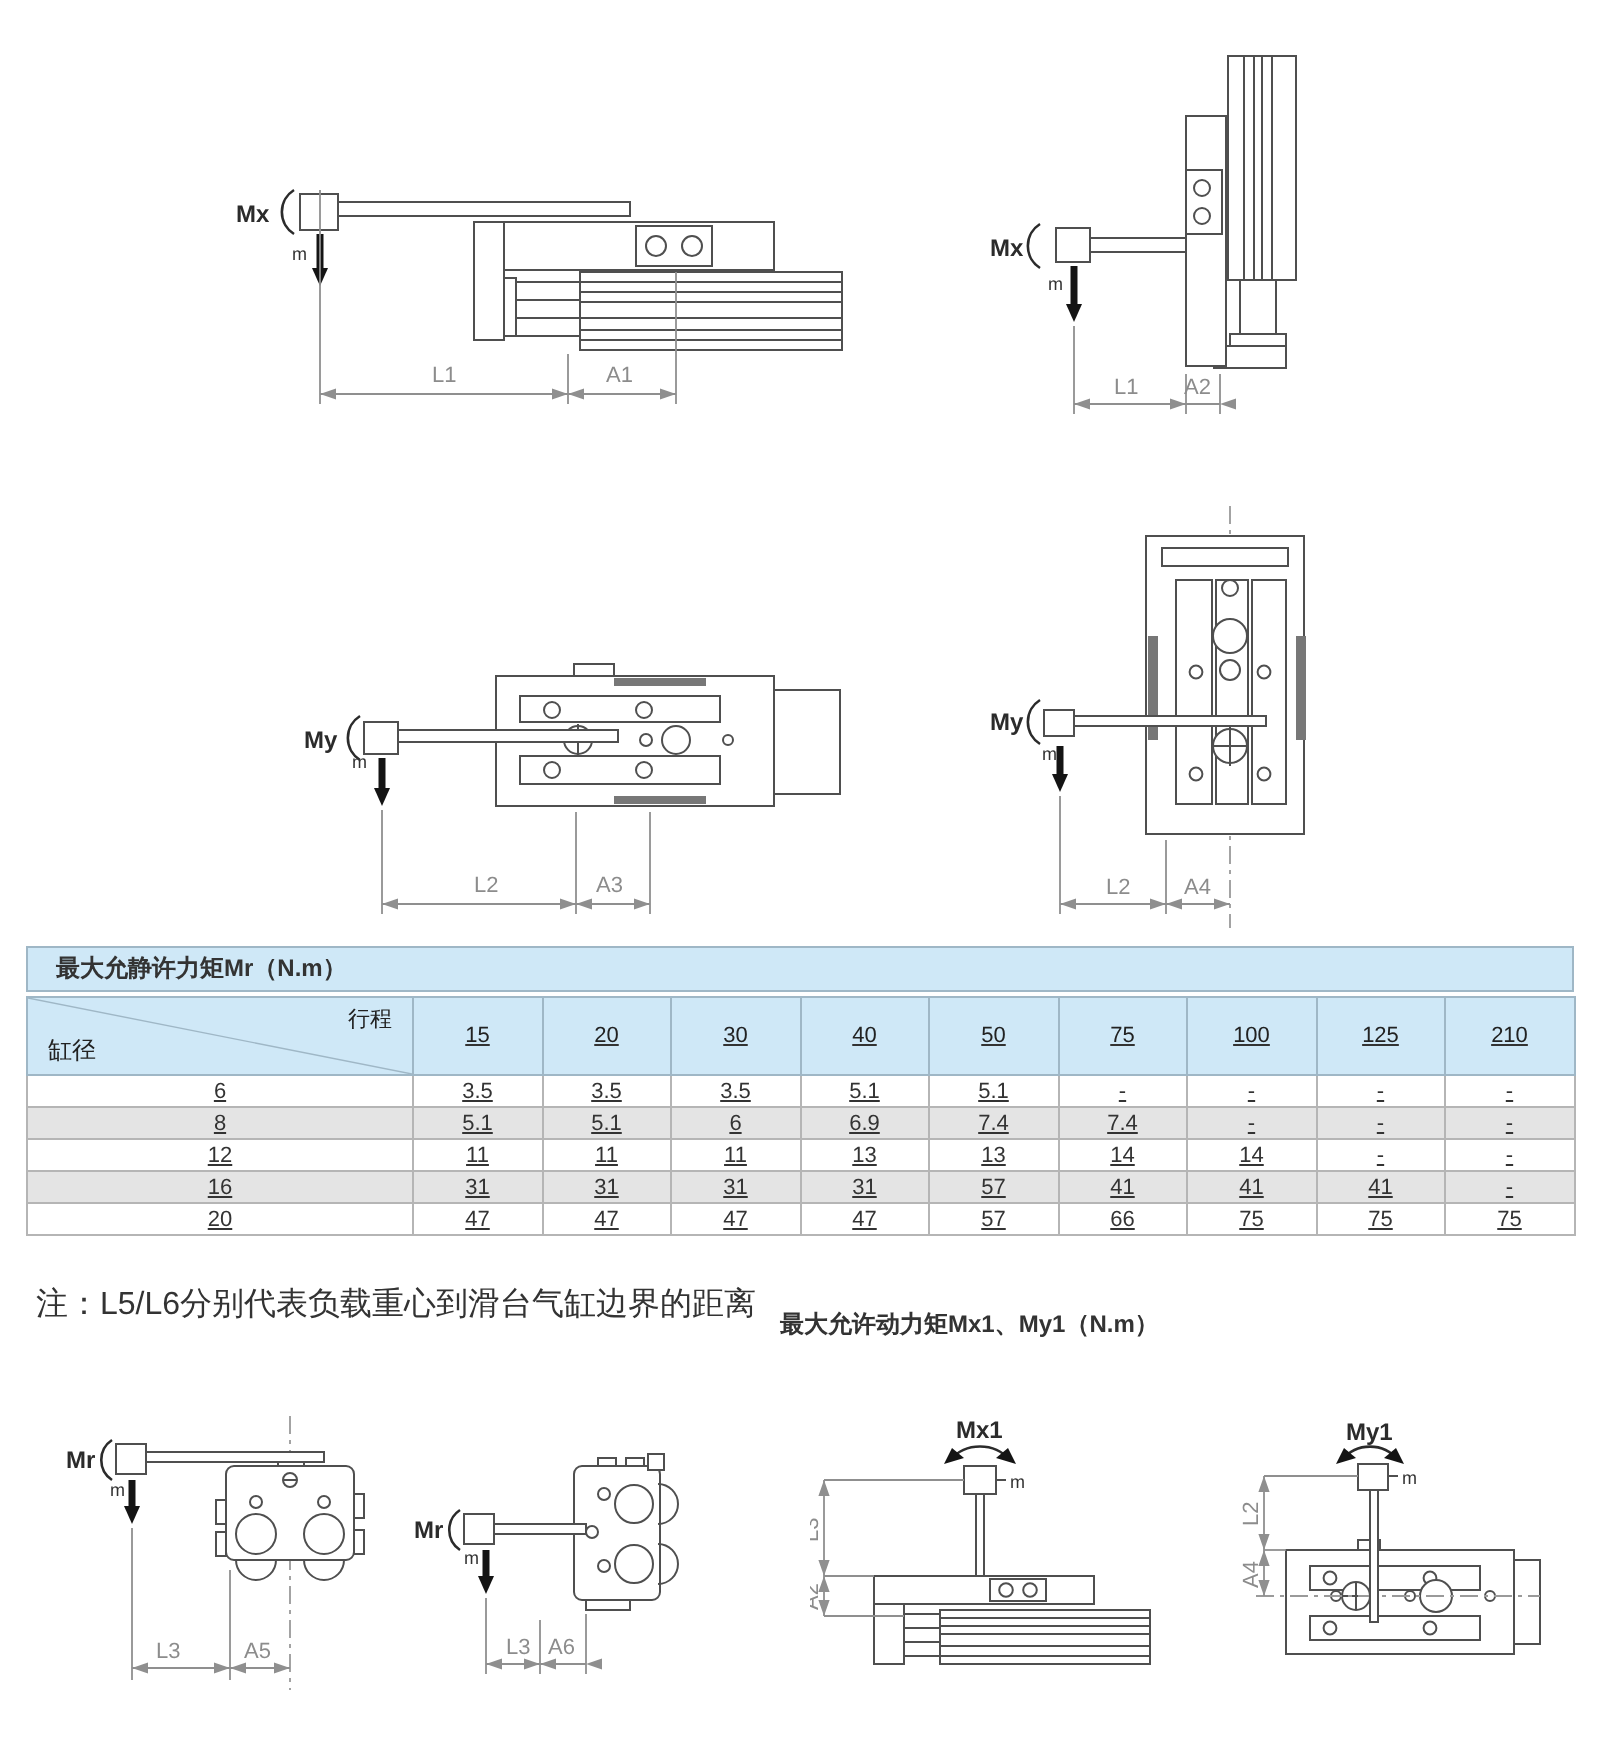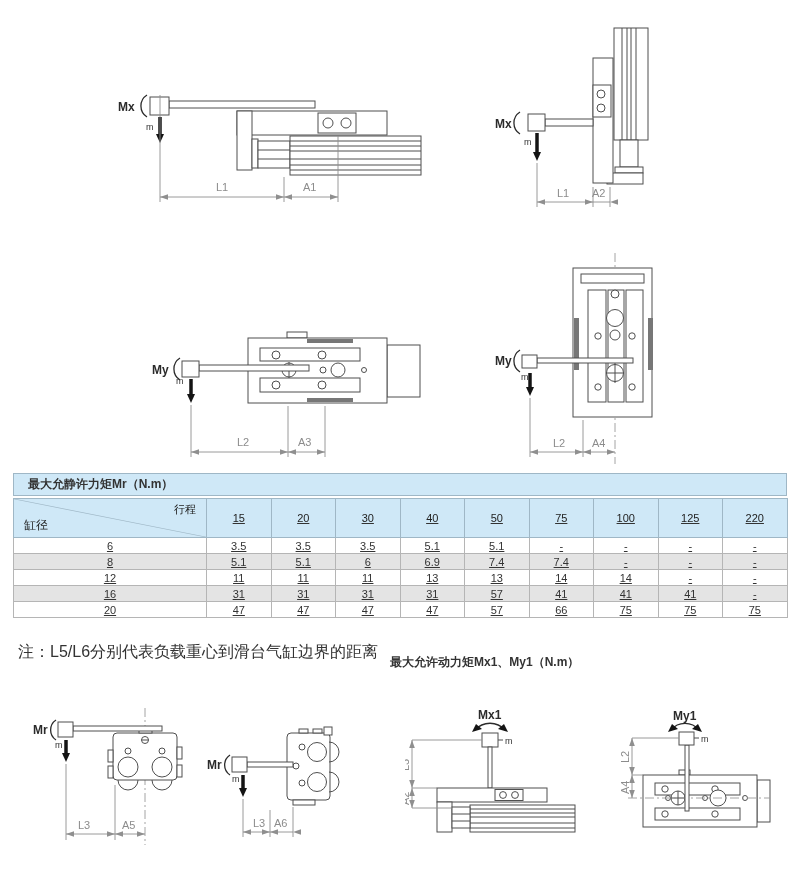--- a/index.html
+++ b/index.html
@@ -241,21 +241,21 @@
             <span class="corner-bottom">缸径</span>
           </th>
           <th>15</th>
           <th>20</th>
           <th>30</th>
           <th>40</th>
           <th>50</th>
           <th>75</th>
           <th>100</th>
           <th>125</th>
-          <th>220</th>
+          <th>210</th>
         </tr>
       </thead>
       <tbody>
         <tr>
           <td>6</td>
           <td>3.5</td>
           <td>3.5</td>
           <td>3.5</td>
           <td>5.1</td>
           <td>5.1</td>

